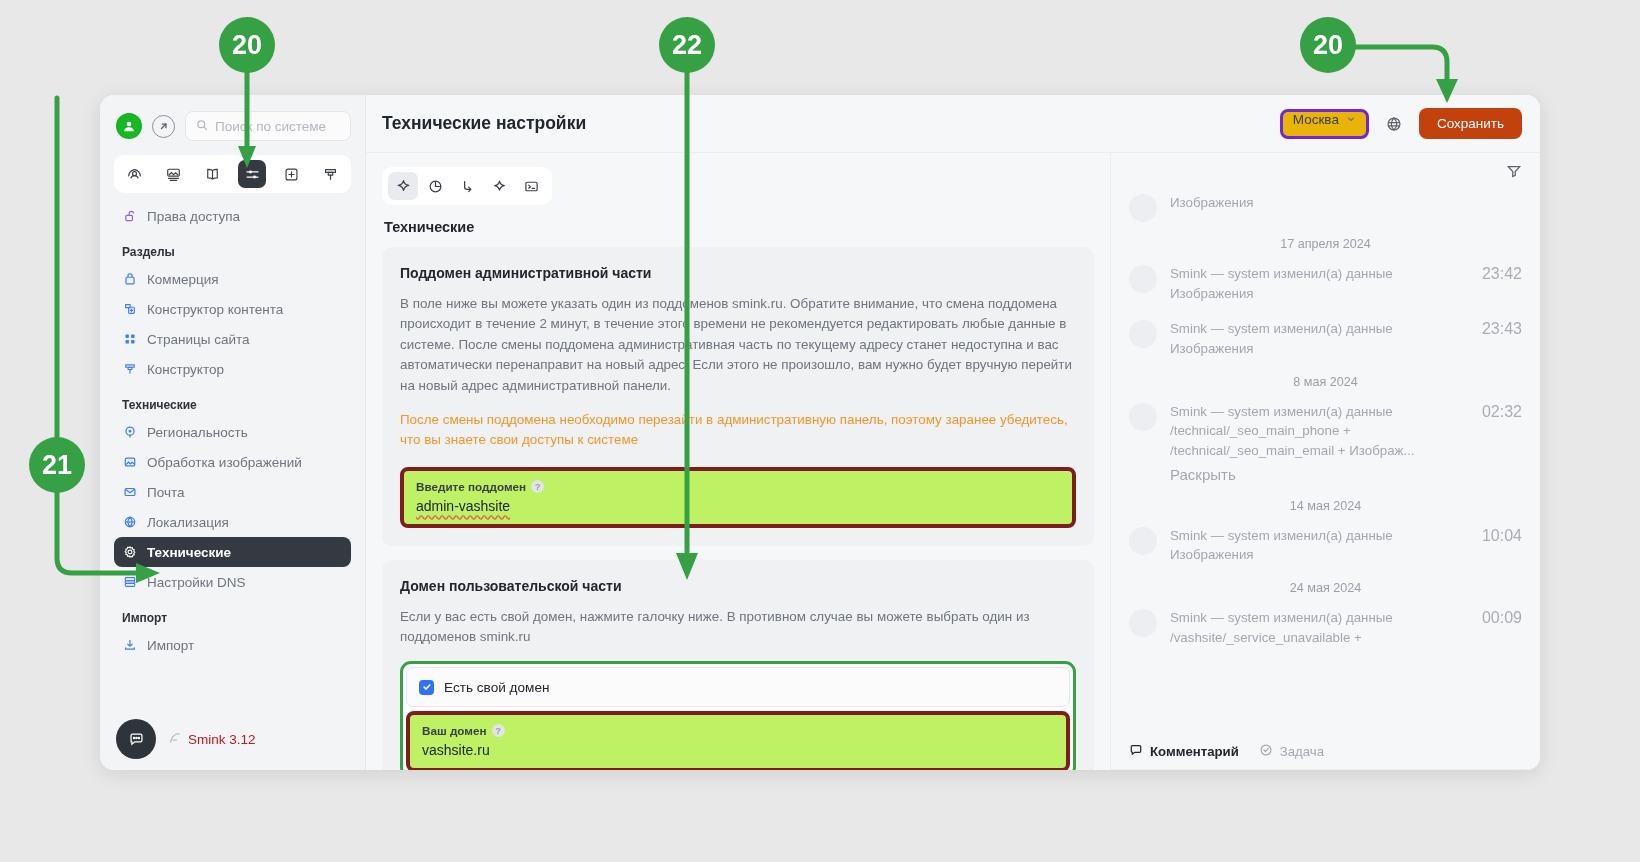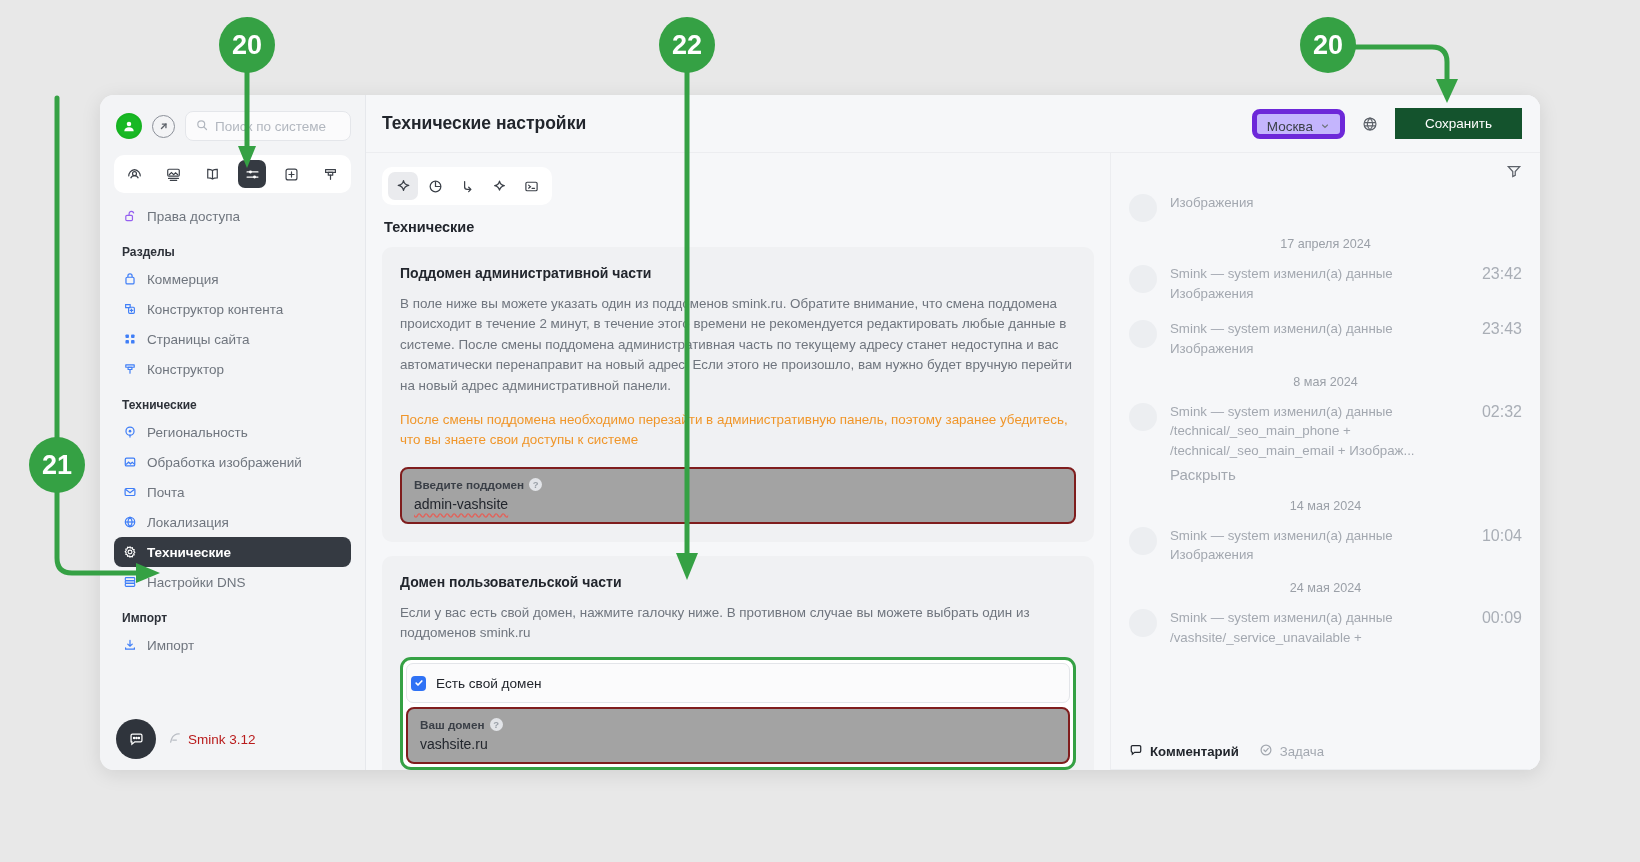--- a/index.html
+++ b/index.html
@@ -96,28 +96,28 @@
 
   
   .main { flex: 1; display: flex; flex-direction: column; min-width: 0; background:#f6f7f9; }
   .topbar {
     height: 58px; display: flex; align-items: center;
     padding: 0 18px 0 16px; gap: 12px;
     border-bottom: 1px solid #ecedf0; background: #f6f7f9;
   }
   .page-title { font-size: 17.5px; font-weight: 700; color: #22262d; flex: 1; }
   .city-select {
-    height: 30px; padding: 0 10px; border: 5px solid #6d28d9;
-    border-radius: 8px; background: #c4b5fd; color: #3a3f47;
-    font-size: 13.5px; display: flex; align-items: flex-end; gap: 7px; cursor: pointer;
+    height: 30px; padding: 0 10px; border: 3px solid #6d28d9;
+    border-radius: 8px; background: #eab308; color: #3a3f47;
+    font-size: 13.5px; display: flex; align-items: flex-start; gap: 7px; cursor: pointer;
   }
   .globe-btn { width: 26px; height: 26px; display:flex; align-items:center; justify-content:center; color:#5d626a; cursor:pointer; }
   .save-btn {
-    height: 31px; padding: 0 30px; border-radius: 0;
-    background: #14532d; color: #fff; font-size: 13.5px; font-weight: 500;
+    height: 31px; padding: 0 18px; border-radius: 8px;
+    background: #c2410c; color: #fff; font-size: 13.5px; font-weight: 500;
     display: flex; align-items: center; justify-content: center;
     border: none; cursor: pointer;
   }
 
   .main-body { flex: 1; display: flex; min-height: 0; }
   .content { flex: 1; min-width: 0; padding: 14px 16px 0 16px; overflow: hidden; }
 
   .tabstrip {
     background: #fff; border-radius: 10px; height: 38px;
     display: inline-flex; align-items: center; gap: 2px; padding: 0 6px;
@@ -132,39 +132,39 @@
 
   .card {
     background: #f0f1f3; border-radius: 10px;
     padding: 18px 18px 18px 18px; margin-bottom: 14px;
   }
   .card-title { font-size: 14px; font-weight: 700; color: #22262d; margin-bottom: 13px; }
   .card-text { font-size: 13.4px; line-height: 1.52; color: #6f757e; }
   .card-warn { font-size: 13.4px; line-height: 1.52; color: #f0962a; margin-top: 14px; }
 
   .field {
-    background: #a3a3a3; border: 2px solid #7f1d1d; border-radius: 8px;
+    background: #bef264; border: 4px solid #7f1d1d; border-radius: 8px;
     padding: 9px 12px 10px 12px; margin-top: 16px;
   }
   .field-label { font-size: 11.7px; font-weight: 700; color: #3a3f47; display:flex; align-items:center; gap:5px; }
   .qmark {
     width: 13px; height: 13px; border-radius: 50%; background: #e2e4e8;
     color: #9aa0a8; font-size: 9.5px; font-weight: 700;
     display: inline-flex; align-items: center; justify-content: center;
   }
   .field-value { font-size: 14px; color: #22262d; margin-top: 5px; }
   .field-value.spell { text-decoration: underline wavy #e0645c; text-underline-offset: 4px; }
 
   .hl-wrap {
     border: 3px solid #35a144; border-radius: 11px;
     margin-top: 14px; padding: 3px; background: #fff;
   }
   .check-row {
     background: #fbfbfc; border: 1px solid #e3e5e9; border-radius: 7px;
-    height: 40px; display: flex; align-items: center; gap: 10px; padding: 0 4px;
+    height: 40px; display: flex; align-items: center; gap: 10px; padding: 0 12px;
   }
   .cbox {
     width: 15px; height: 15px; border-radius: 4px; background: #2f72f5;
     display: flex; align-items: center; justify-content: center; flex: 0 0 auto;
   }
   .check-label { font-size: 13.6px; color: #22262d; }
   .field.in-hl { margin-top: 4px; margin-bottom: 0; }
 
   
   .activity {

